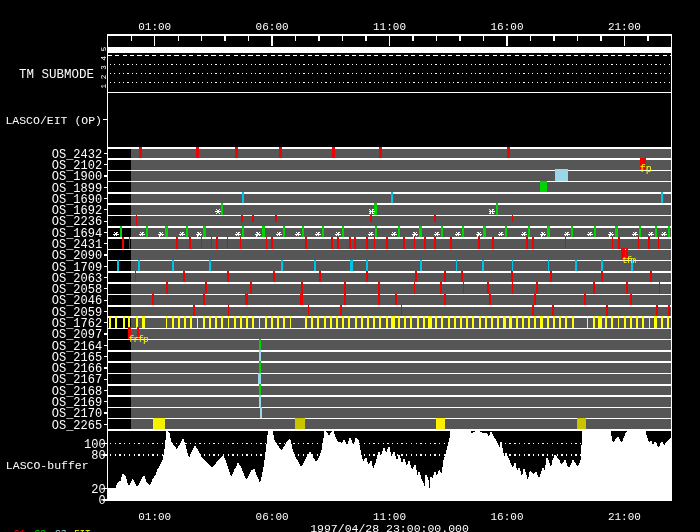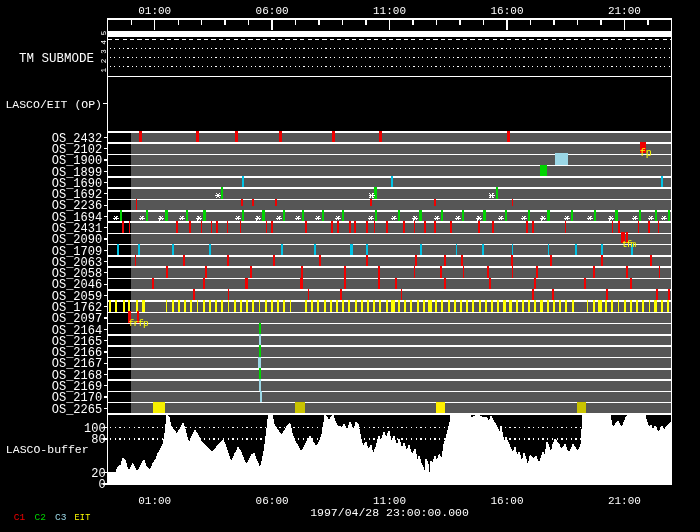--- a/index.html
+++ b/index.html
@@ -1,15 +1,15 @@
 <!DOCTYPE html>
 <html><head><meta charset="utf-8"><style>
 html,body{margin:0;padding:0;background:#000;width:700px;height:532px;overflow:hidden}
 </style></head><body>
-<div style="position:absolute;top:0;left:0;transform:translateZ(0);will-change:transform;width:700px;height:412px"><svg width="700" height="532" viewBox="0 0 700 532" shape-rendering="crispEdges">
+<div style="position:absolute;top:16px;left:0;transform:translateZ(0);will-change:transform;width:700px;height:412px"><svg width="700" height="532" viewBox="0 0 700 532" shape-rendering="crispEdges">
       <rect width="700" height="532" fill="#000"></rect>
       <rect x="107.0" y="18.35" width="565.1" height="1.50" fill="#fff"></rect>
       <rect x="130.54" y="19.10" width="1.30" height="5.60" fill="#fff"></rect>
       <rect x="154.03" y="19.10" width="1.30" height="10.50" fill="#fff"></rect>
       <rect x="177.51" y="19.10" width="1.30" height="5.60" fill="#fff"></rect>
       <rect x="201.00" y="19.10" width="1.30" height="5.60" fill="#fff"></rect>
       <rect x="224.49" y="19.10" width="1.30" height="5.60" fill="#fff"></rect>
       <rect x="247.97" y="19.10" width="1.30" height="5.60" fill="#fff"></rect>
       <rect x="271.46" y="19.10" width="1.30" height="10.50" fill="#fff"></rect>
       <rect x="294.95" y="19.10" width="1.30" height="5.60" fill="#fff"></rect>

